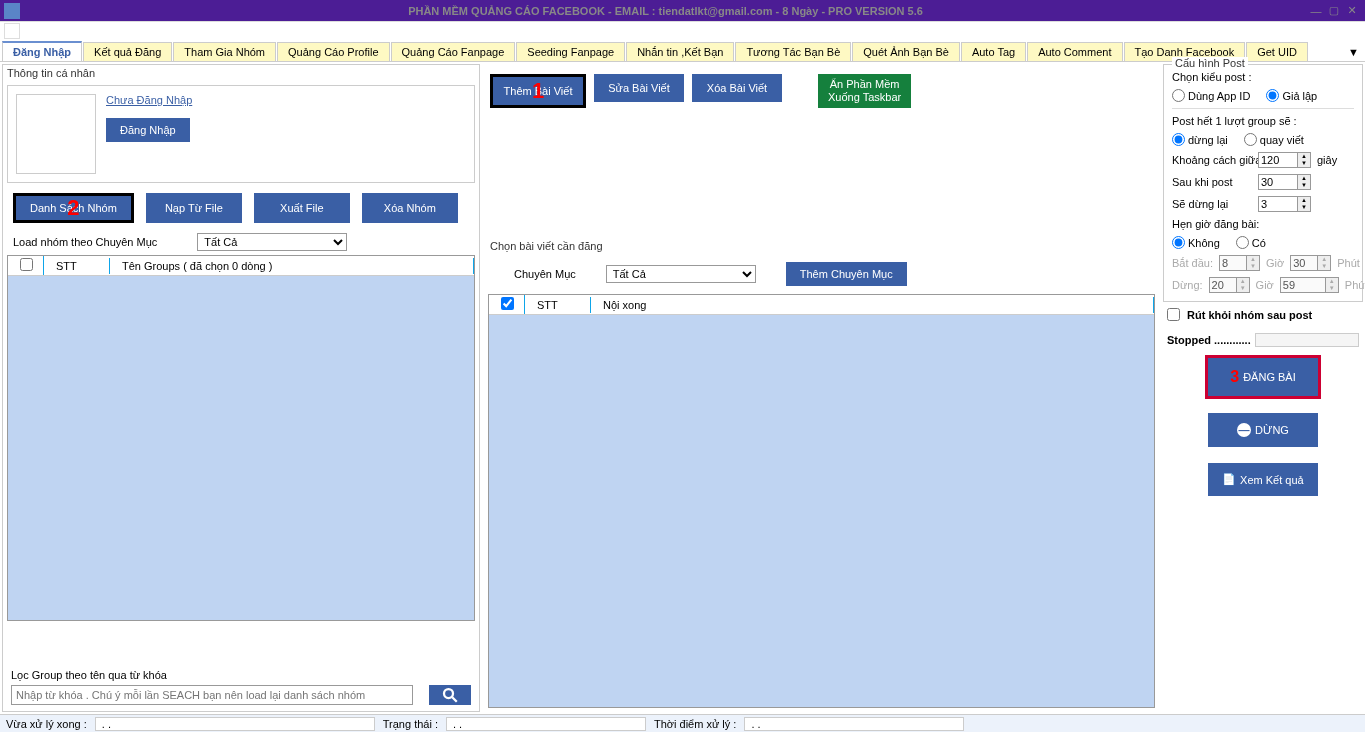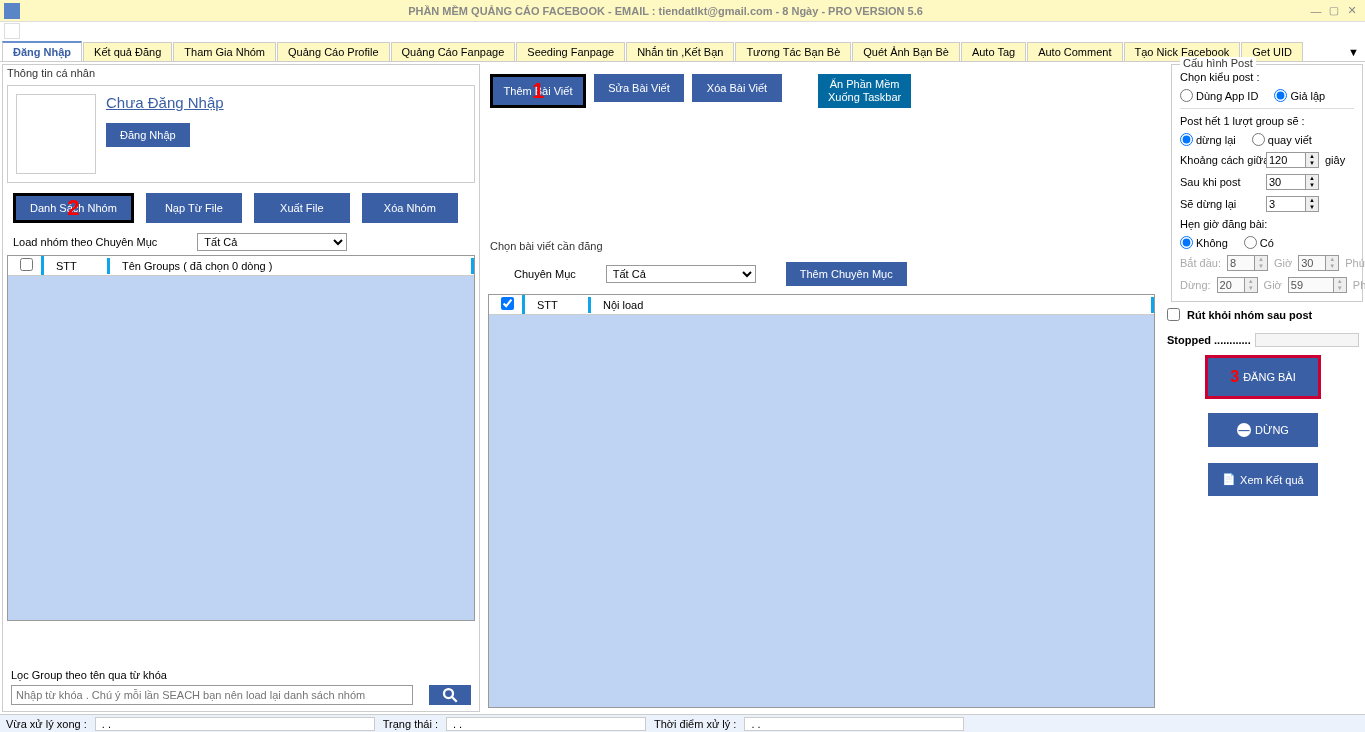--- a/index.html
+++ b/index.html
@@ -1,55 +1,55 @@
 <!DOCTYPE html>
 <html><head>
 <meta charset="utf-8">
 <style>
 * { box-sizing: border-box; margin: 0; padding: 0; font-family: "Segoe UI", Tahoma, sans-serif; font-size: 11px; }
 body { background: #fff; width: 1365px; height: 732px; overflow: hidden; position: relative; }
-.titlebar { height: 22px; background: #fef9c3; display: flex; align-items: center; padding: 0 4px; border-bottom: 1px solid #ddd; }
+.titlebar { height: 22px; background: #4c1d95; display: flex; align-items: center; padding: 0 4px; border-bottom: 1px solid #ddd; }
 .titlebar .icon { width: 16px; height: 16px; background: #5a85c7; margin-right: 4px; }
 .titlebar .title { flex: 1; text-align: center; color: #888; font-weight: bold; }
 .titlebar .winbtn { width: 18px; text-align: center; color: #888; cursor: pointer; }
 .toolbar { height: 18px; display: flex; align-items: center; padding-left: 4px; gap: 4px; }
 .toolbar .tbtn { width: 16px; height: 16px; border: 1px solid #ddd; }
 .tabs { display: flex; padding-left: 2px; border-bottom: 1px solid #ccc; height: 22px; align-items: flex-end; }
 .tab { padding: 3px 10px; border: 1px solid #ccc; border-bottom: none; background: #fef9c3; margin-right: 1px; cursor: pointer; white-space: nowrap; }
 .tab.active { color: #3a5fa5; font-weight: bold; background: #fff; border-top: 2px solid #6a8fd0; }
 .tabs .drop { margin-left: auto; padding: 3px 6px; cursor: pointer; }
 .main { display: flex; height: calc(100% - 62px - 18px); }
 .left { width: 478px; border: 1px solid #ccc; margin: 2px; display: flex; flex-direction: column; }
 .section-label { padding: 2px 4px; color: #333; }
 .profile { border: 1px solid #ccc; margin: 4px; padding: 8px; display: flex; gap: 10px; }
 .avatar { width: 80px; height: 80px; border: 1px solid #ccc; }
-.login-link { color: #3a5fa5; text-decoration: underline; font-size: 15px; cursor: pointer; }
+.login-link { color: #3a5fa5; text-decoration: underline; font-size: 11px; cursor: pointer; }
 .btn { background: #3a5fa5; color: #fff; border: none; padding: 6px 14px; cursor: pointer; font-size: 11px; }
 .btn-row { display: flex; gap: 12px; padding: 6px 10px; }
 .btn-row .btn { min-width: 96px; }
 .highlight-box { border: 3px solid #000; position: relative; display: inline-block; }
 .highlight-num { position: absolute; top: 50%; left: 50%; transform: translate(-50%, -50%); color: red; font-size: 22px; font-weight: bold; pointer-events: none; }
 .row-label { padding: 4px 10px; display: flex; align-items: center; gap: 10px; }
 select { border: 1px solid #999; padding: 1px 2px; font-size: 11px; background: #fff; }
 .grid { flex: 1; background: #bfd4f2; border: 1px solid #999; margin: 0 4px; display: flex; flex-direction: column; }
 .grid-header { background: #fff; border-bottom: 1px solid #ccc; display: flex; height: 20px; align-items: center; }
-.grid-header .col { padding: 2px 6px; border-right: 3px solid #0ea5e9; margin-left: 6px; }
+.grid-header .col { padding: 2px 6px; border-right: 1px solid #0ea5e9; margin-left: 6px; }
 .grid-body { flex: 1; }
 .filter-row { padding: 4px 8px; margin-top: 44px; }
 .filter-input { display: flex; gap: 16px; padding: 0 8px 6px 8px; }
 .filter-input input { flex: 1; border: 1px solid #999; padding: 3px 4px; }
 .search-btn { background: #3a5fa5; color: #fff; border: none; width: 42px; display: flex; align-items: center; justify-content: center; cursor: pointer; }
 .center { flex: 1; margin: 2px; display: flex; flex-direction: column; }
 .post-btns { display: flex; gap: 8px; padding: 10px 6px; align-items: flex-start; }
 .post-btns .btn { min-width: 90px; padding: 8px 10px; }
-.hide-btn { background: #0369a1; color: #fff; padding: 4px 10px; text-align: center; line-height: 1.2; cursor: pointer; }
+.hide-btn { background: #15803d; color: #fff; padding: 4px 10px; text-align: center; line-height: 1.2; cursor: pointer; }
 .spacer-big { height: 120px; }
 .center-grid { flex: 1; background: #bfd4f2; border: 1px solid #999; margin: 0 4px 4px 4px; display: flex; flex-direction: column; }
 .right { width: 200px; margin: 2px; display: flex; flex-direction: column; }
-.fieldset { border: 1px solid #ccc; padding: 6px 8px 8px 8px; margin-bottom: 4px; position: relative; margin-left: 8px; }
+.fieldset { border: 1px solid #ccc; padding: 6px 8px 8px 8px; margin-bottom: 4px; position: relative; }
 .fieldset-title { position: absolute; top: -8px; left: 8px; background: #fff; padding: 0 3px; color: #333; }
 .radio-row { display: flex; gap: 16px; margin-top: 6px; }
 .form-row { display: flex; align-items: center; gap: 6px; margin-top: 6px; white-space: nowrap; }
 .num-input { width: 40px; border: 1px solid #999; padding: 1px 2px; text-align: left; }
 .num-group { display: flex; align-items: center; }
 .spinner { display: flex; flex-direction: column; border: 1px solid #999; border-left: none; }
 .spinner span { font-size: 6px; width: 12px; text-align: center; line-height: 7px; cursor: pointer; background: #eee; }
 .status-row { font-weight: bold; padding: 2px 4px; display: flex; align-items: center; margin-top: 8px; }
 .progress { flex: 1; height: 14px; border: 1px solid #ccc; margin-left: 4px; background: #f5f5f5; }
 .big-btn { background: #3a5fa5; color: #fff; border: none; width: 110px; padding: 10px; margin: 8px auto; display: flex; align-items: center; justify-content: center; gap: 4px; cursor: pointer; }
@@ -80,21 +80,21 @@
   <div class="tab">Kết quả Đăng</div>
   <div class="tab">Tham Gia Nhóm</div>
   <div class="tab">Quảng Cáo Profile</div>
   <div class="tab">Quảng Cáo Fanpage</div>
   <div class="tab">Seeding Fanpage</div>
   <div class="tab">Nhắn tin ,Kết Bạn</div>
   <div class="tab">Tương Tác Bạn Bè</div>
   <div class="tab">Quét Ảnh Bạn Bè</div>
   <div class="tab">Auto Tag</div>
   <div class="tab">Auto Comment</div>
-  <div class="tab">Tạo Nick Facebook</div>
+  <div class="tab">Tạo Danh Facebook</div>
   <div class="tab">Get UID</div>
   <div class="drop">▼</div>
 </div>
 
 <div class="main">
 
   <div class="left">
     <div class="section-label">Thông tin cá nhân</div>
     <div class="profile">
       <div class="avatar"></div>
@@ -159,21 +159,21 @@
       <span>Chuyên Mục</span>
       <select style="width:150px;margin-left:20px;">
         <option>Tất Cả</option>
       </select>
       <button class="btn" style="margin-left:20px;">Thêm Chuyên Mục</button>
     </div>
     <div class="center-grid">
       <div class="grid-header">
         <div class="col" style="width:30px;"><input type="checkbox" checked="" style=""></div>
         <div class="col" style="width:60px;">STT</div>
-        <div class="col" style="flex:1;">Nội load</div>
+        <div class="col" style="flex:1;">Nội xong</div>
       </div>
       <div class="grid-body"></div>
     </div>
   </div>
 
   <div class="right">
     <div class="fieldset">
       <div class="fieldset-title">Cấu hình Post</div>
       <div>Chọn kiểu post :</div>
       <div class="radio-row">

